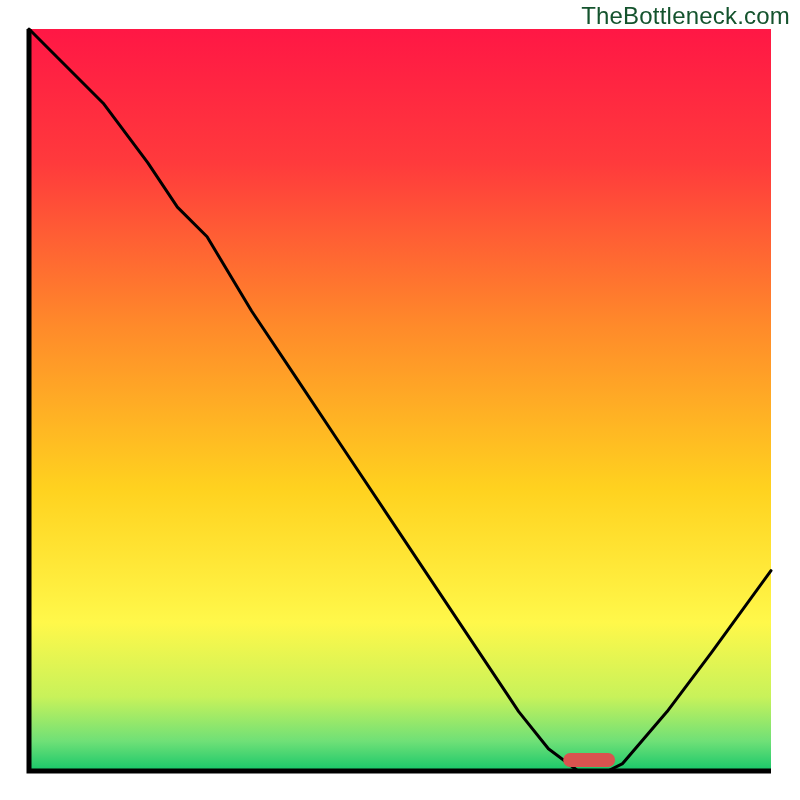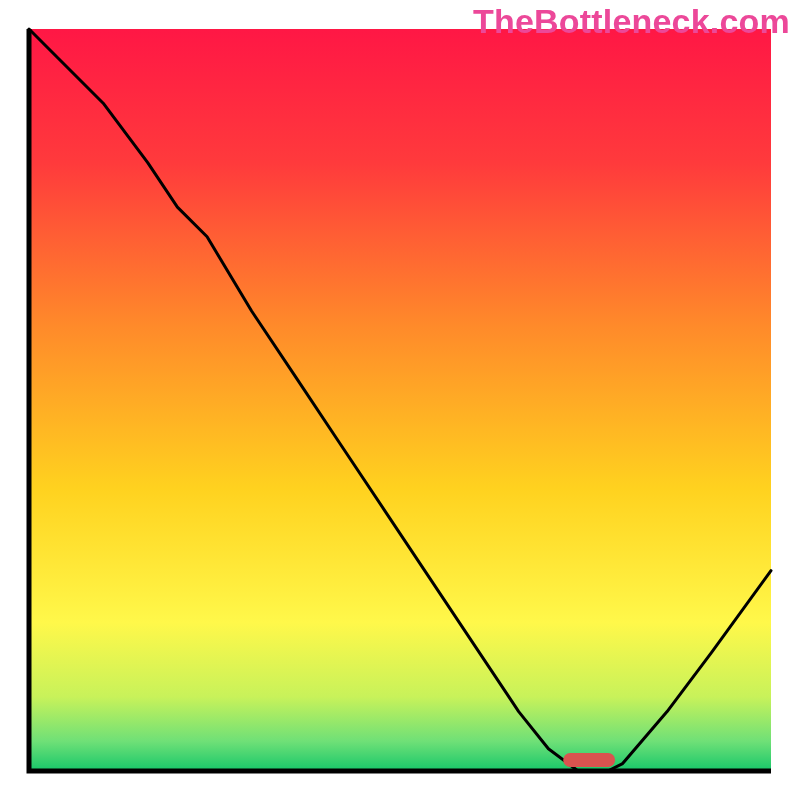--- a/index.html
+++ b/index.html
@@ -13,23 +13,23 @@
   .stage {
     position: relative;
     width: 800px;
     height: 800px;
     overflow: hidden;
   }
   .watermark {
     position: absolute;
     top: 2px;
     right: 10px;
-    font-size: 34px;
-    font-weight: 700;
-    color: #ec4899;
+    font-size: 24px;
+    font-weight: 400;
+    color: #14532d;
     letter-spacing: 0.2px;
     z-index: 5;
   }
   svg.plot {
     position: absolute;
     inset: 0;
     width: 800px;
     height: 800px;
     display: block;
   }

